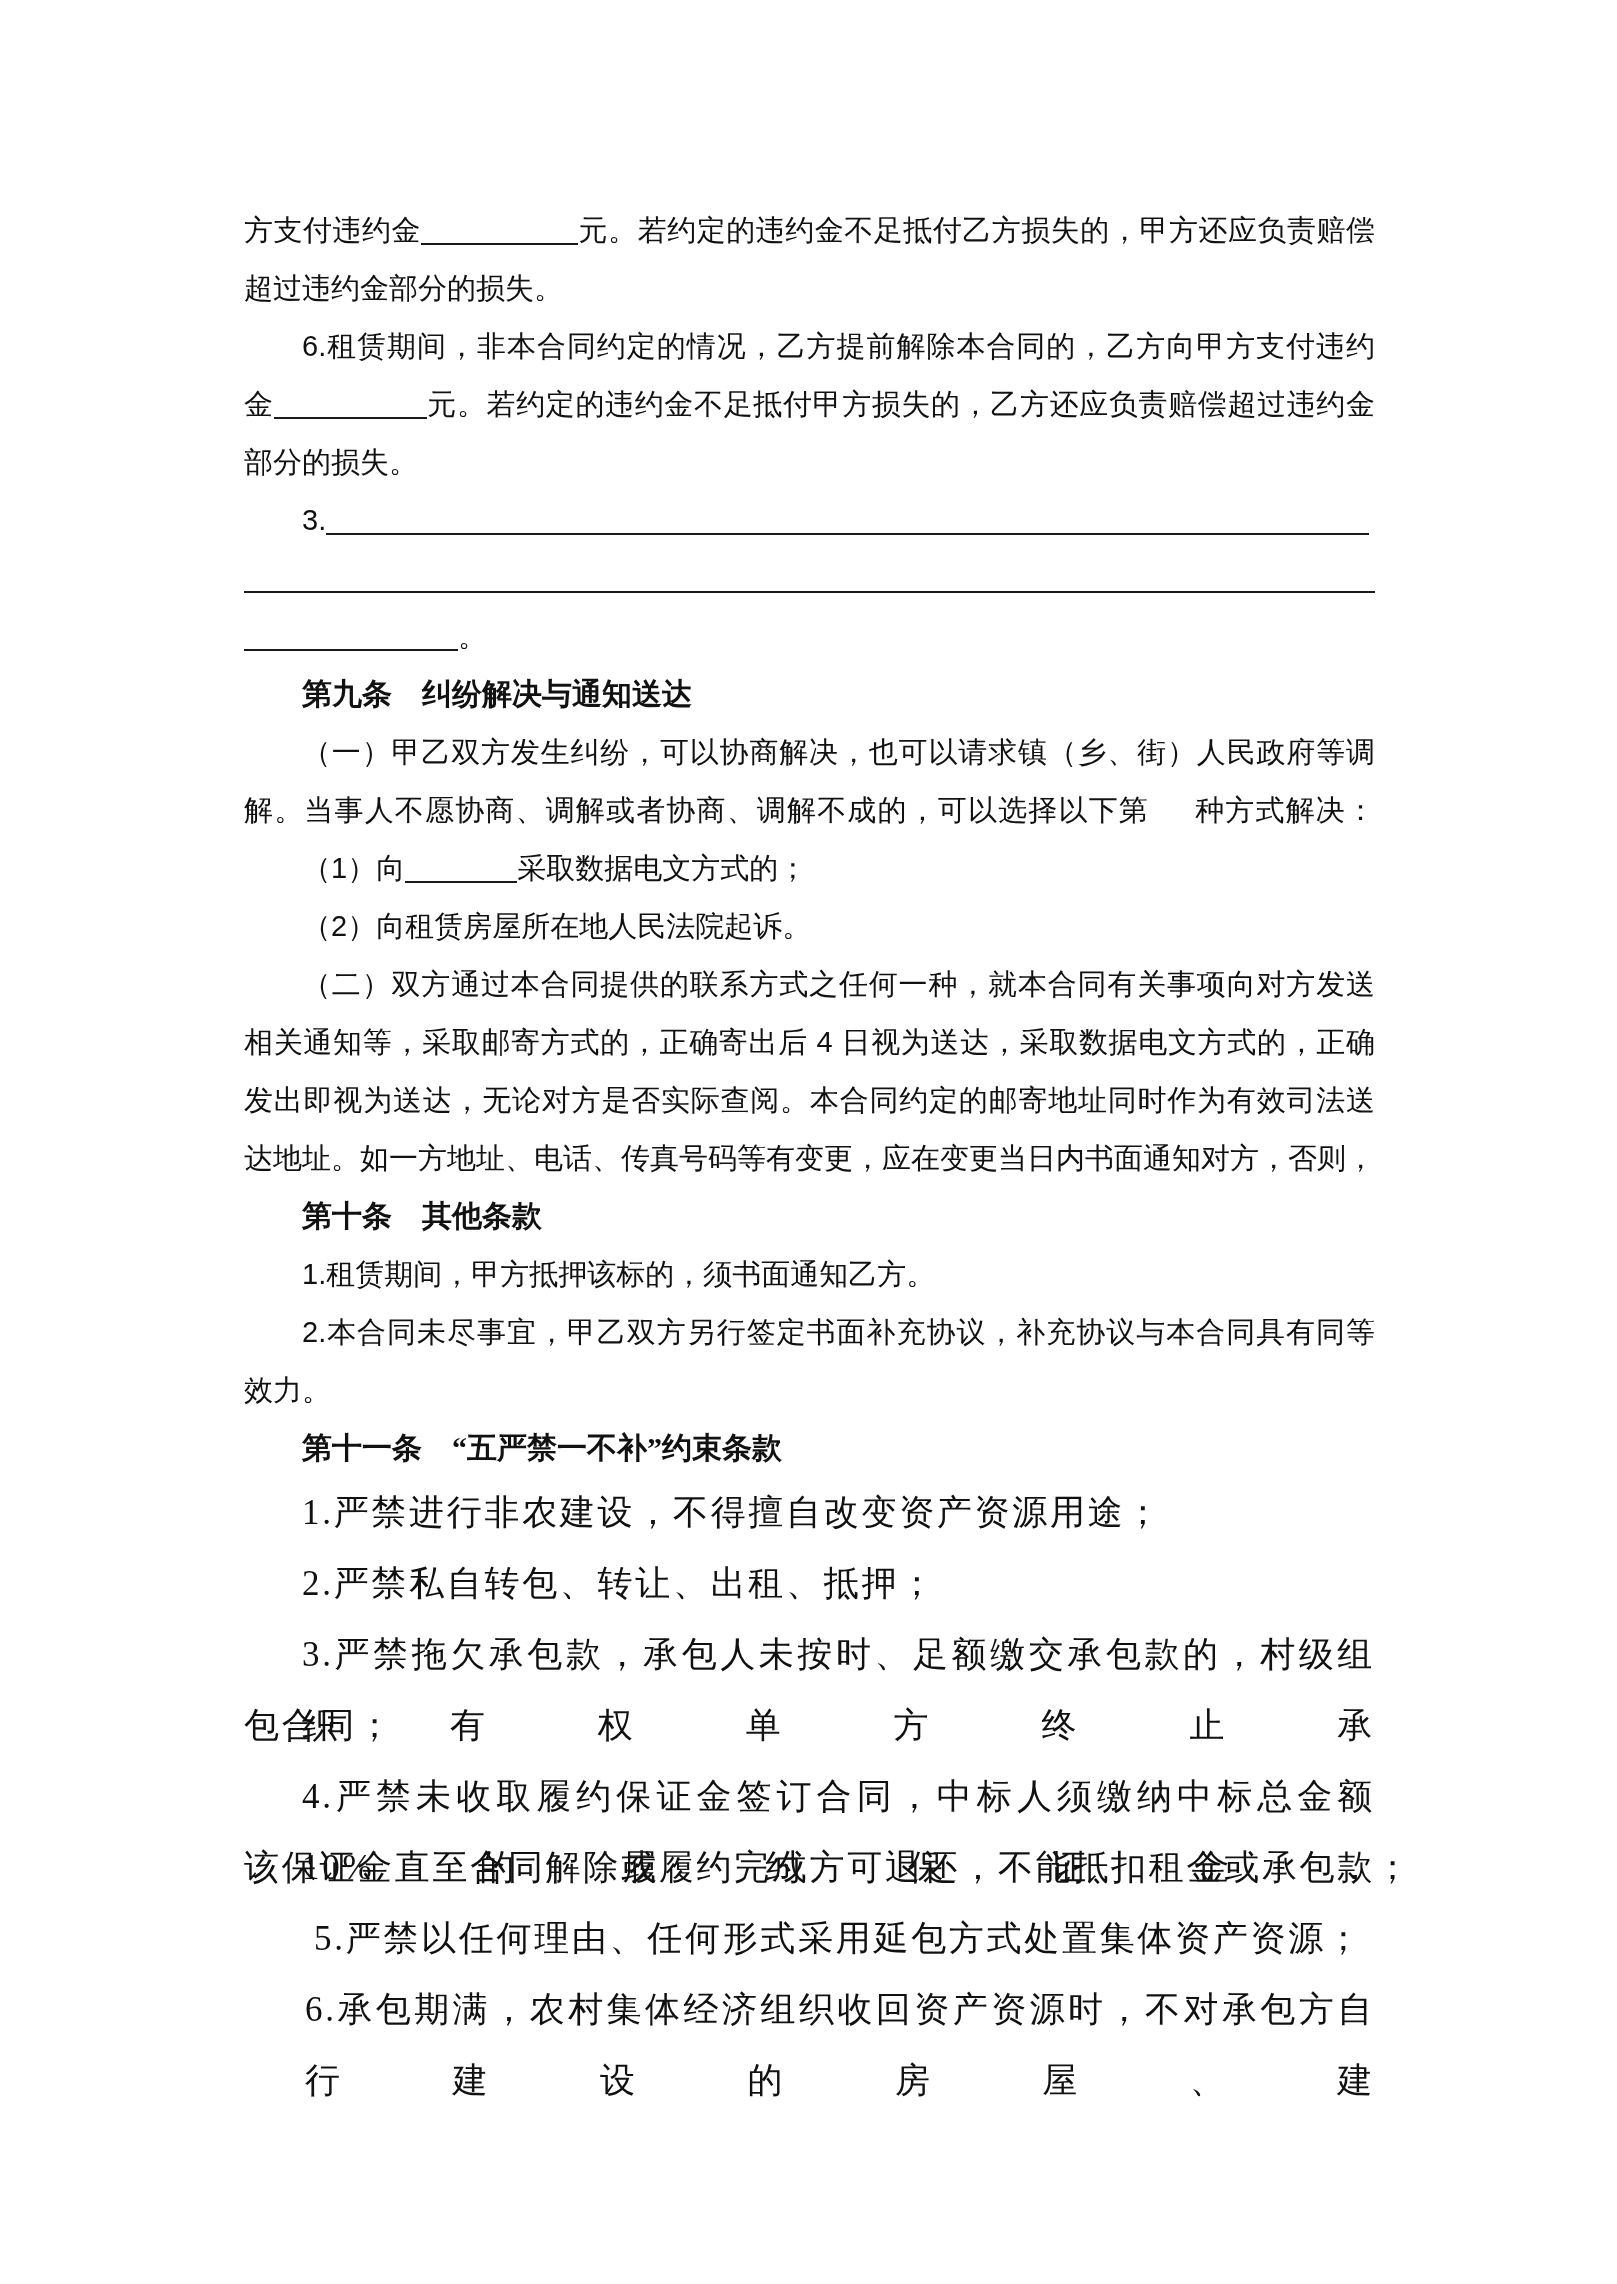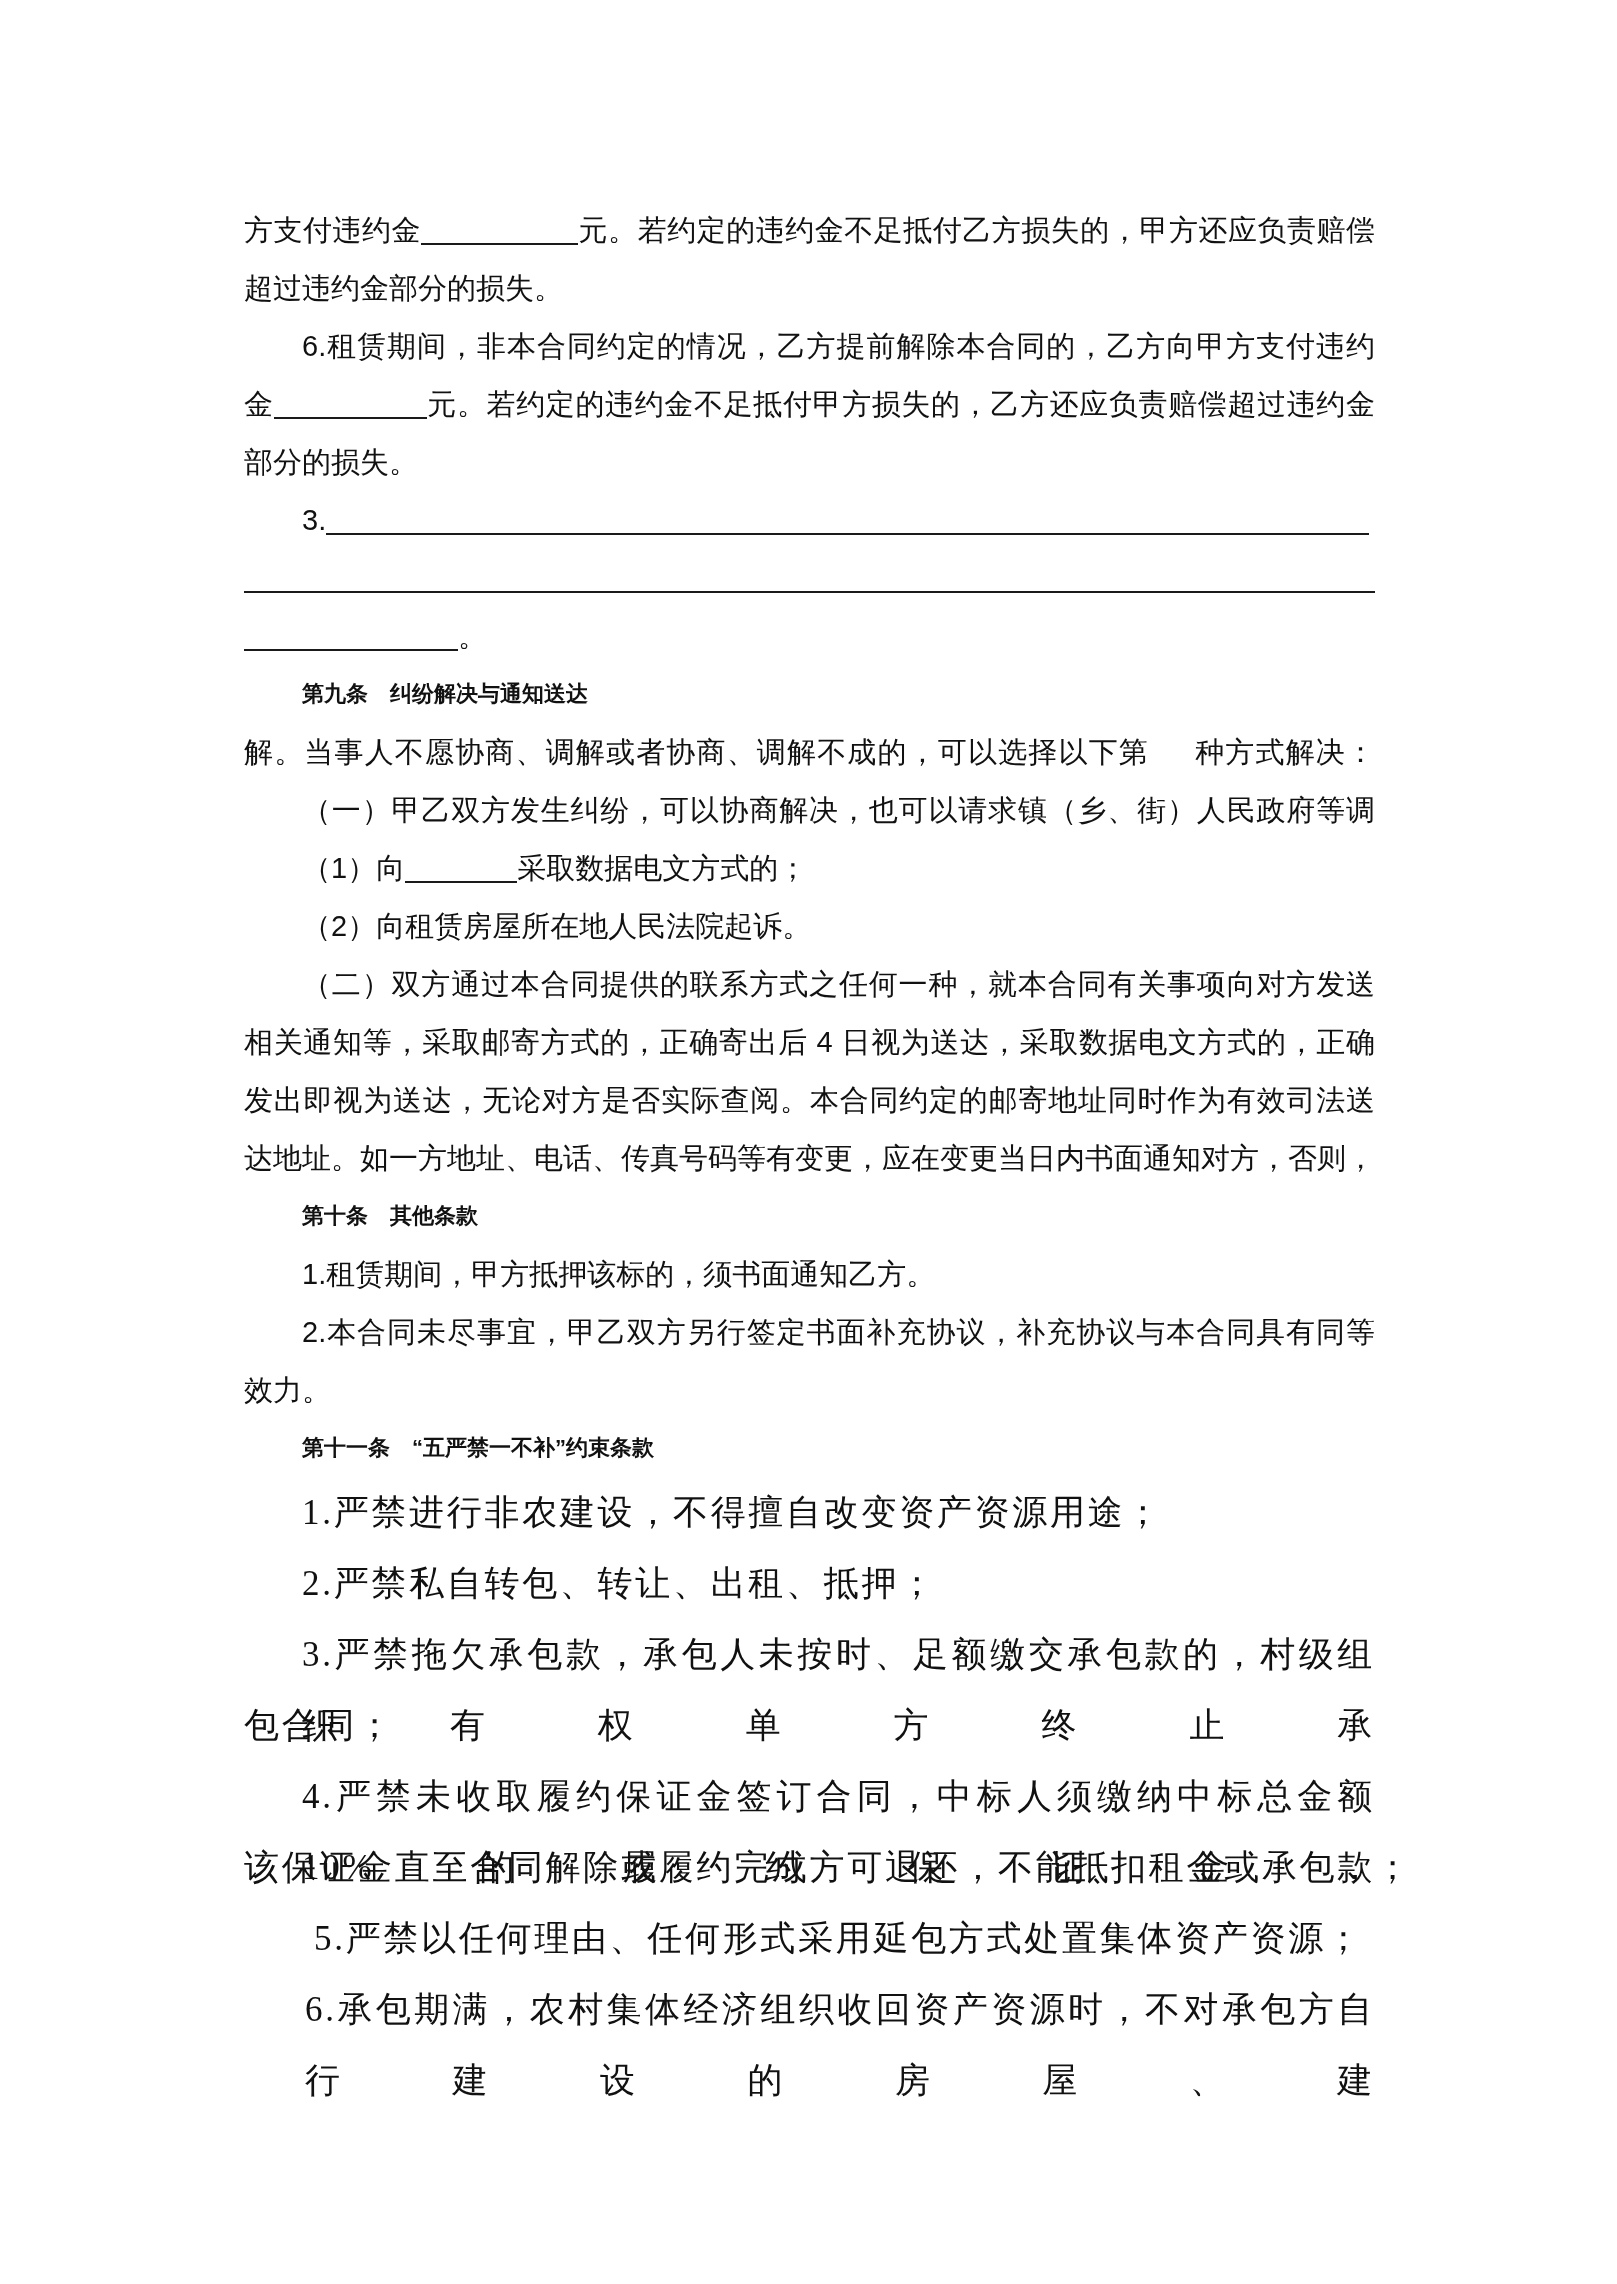--- a/index.html
+++ b/index.html
@@ -23,22 +23,22 @@
     width: 1131px;
     white-space: nowrap;
   }
   .kind-body {
     font-family: "Liberation Sans", sans-serif;
     font-size: 29px;
     line-height: 58px;
     height: 58px;
   }
   .kind-heading {
-    font-family: Liberation Sans, sans-serif;
-    font-size: 22px;
+    font-family: Liberation Serif, serif;
+    font-size: 30px;
     font-weight: bold;
     line-height: 58px;
     height: 58px;
   }
   .kind-clause {
     font-family: "Liberation Serif", serif;
     font-size: 35px;
     letter-spacing: 2.7px;
     line-height: 71px;
     height: 71px;
@@ -68,22 +68,22 @@
   <div id="doc">
       <div class="doc-line kind-body just"><span class="run">方支付违约金</span><span class="u" style="width: 157px;"></span><span class="run">元。若约定的违约金不足抵付乙方损失的，甲方还应负责赔偿</span></div>
       <div class="doc-line kind-body"><span class="run">超过违约金部分的损失。</span></div>
       <div class="doc-line kind-body just" style="padding-left: 58px;"><span class="run">6.租赁期间，非本合同约定的情况，乙方提前解除本合同的，乙方向甲方支付违约</span></div>
       <div class="doc-line kind-body just"><span class="run">金</span><span class="u" style="width: 153px;"></span><span class="run">元。若约定的违约金不足抵付甲方损失的，乙方还应负责赔偿超过违约金</span></div>
       <div class="doc-line kind-body"><span class="run">部分的损失。</span></div>
       <div class="doc-line kind-body" style="padding-left: 58px;"><span class="run">3.</span><span class="u" style="width: 1043px;"></span></div>
       <div class="doc-line kind-body"><span class="u" style="width: 1131px;"></span></div>
       <div class="doc-line kind-body"><span class="u" style="width: 214px;"></span><span class="run">。</span></div>
       <div class="doc-line kind-heading" style="padding-left: 58px;"><span class="run">第九条　纠纷解决与通知送达</span></div>
+      <div class="doc-line kind-body just" style="padding-left: 58px;"><span class="run">（一）甲乙双方发生纠纷，可以协商解决，也可以请求镇（乡、街）人民政府等调</span></div>
       <div class="doc-line kind-body just"><span class="run">解。当事人不愿协商、调解或者协商、调解不成的，可以选择以下第</span><span class="sp" style="width: 45px;"></span><span class="run">种方式解决：</span></div>
-      <div class="doc-line kind-body just" style="padding-left: 58px;"><span class="run">（一）甲乙双方发生纠纷，可以协商解决，也可以请求镇（乡、街）人民政府等调</span></div>
       <div class="doc-line kind-body" style="padding-left: 58px;"><span class="run">（1）向</span><span class="u" style="width: 112px;"></span><span class="run">采取数据电文方式的；</span></div>
       <div class="doc-line kind-body" style="padding-left: 58px;"><span class="run">（2）向租赁房屋所在地人民法院起诉。</span></div>
       <div class="doc-line kind-body just" style="padding-left: 58px;"><span class="run">（二）双方通过本合同提供的联系方式之任何一种，就本合同有关事项向对方发送</span></div>
       <div class="doc-line kind-body just"><span class="run">相关通知等，采取邮寄方式的，正确寄出后 4 日视为送达，采取数据电文方式的，正确</span></div>
       <div class="doc-line kind-body just"><span class="run">发出即视为送达，无论对方是否实际查阅。本合同约定的邮寄地址同时作为有效司法送</span></div>
       <div class="doc-line kind-body just"><span class="run">达地址。如一方地址、电话、传真号码等有变更，应在变更当日内书面通知对方，否则，</span></div>
       <div class="doc-line kind-heading" style="padding-left: 58px;"><span class="run">第十条　其他条款</span></div>
       <div class="doc-line kind-body" style="padding-left: 58px;"><span class="run">1.租赁期间，甲方抵押该标的，须书面通知乙方。</span></div>
       <div class="doc-line kind-body just" style="padding-left: 58px;"><span class="run">2.本合同未尽事宜，甲乙双方另行签定书面补充协议，补充协议与本合同具有同等</span></div>
       <div class="doc-line kind-body"><span class="run">效力。</span></div>

